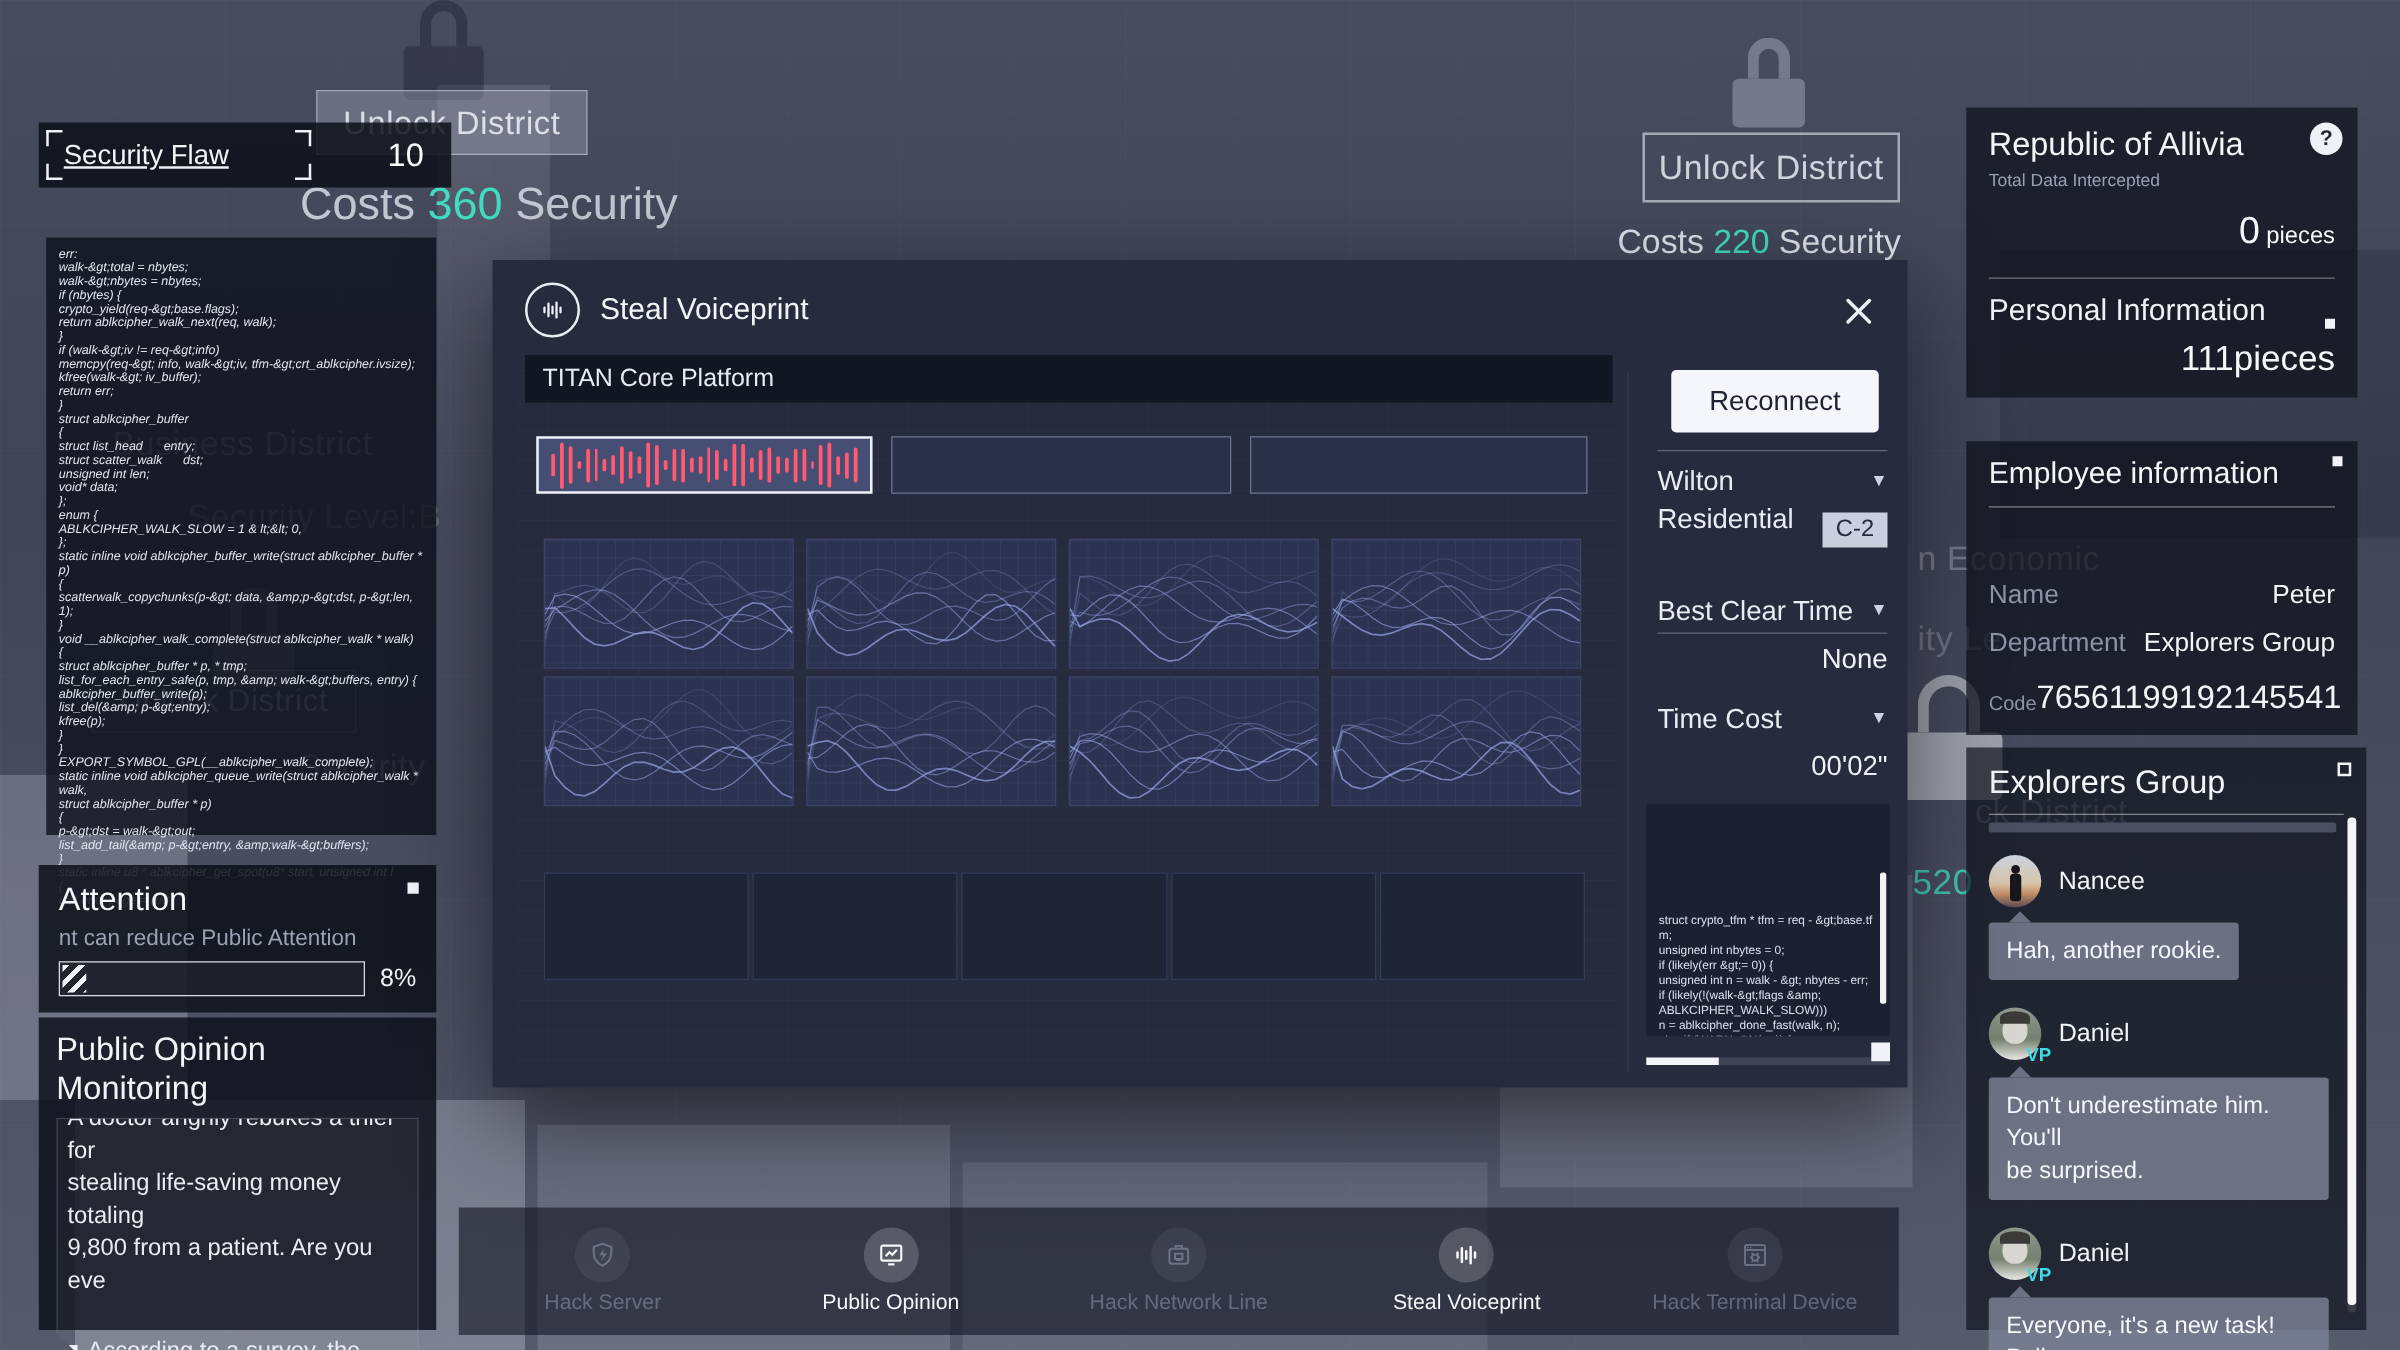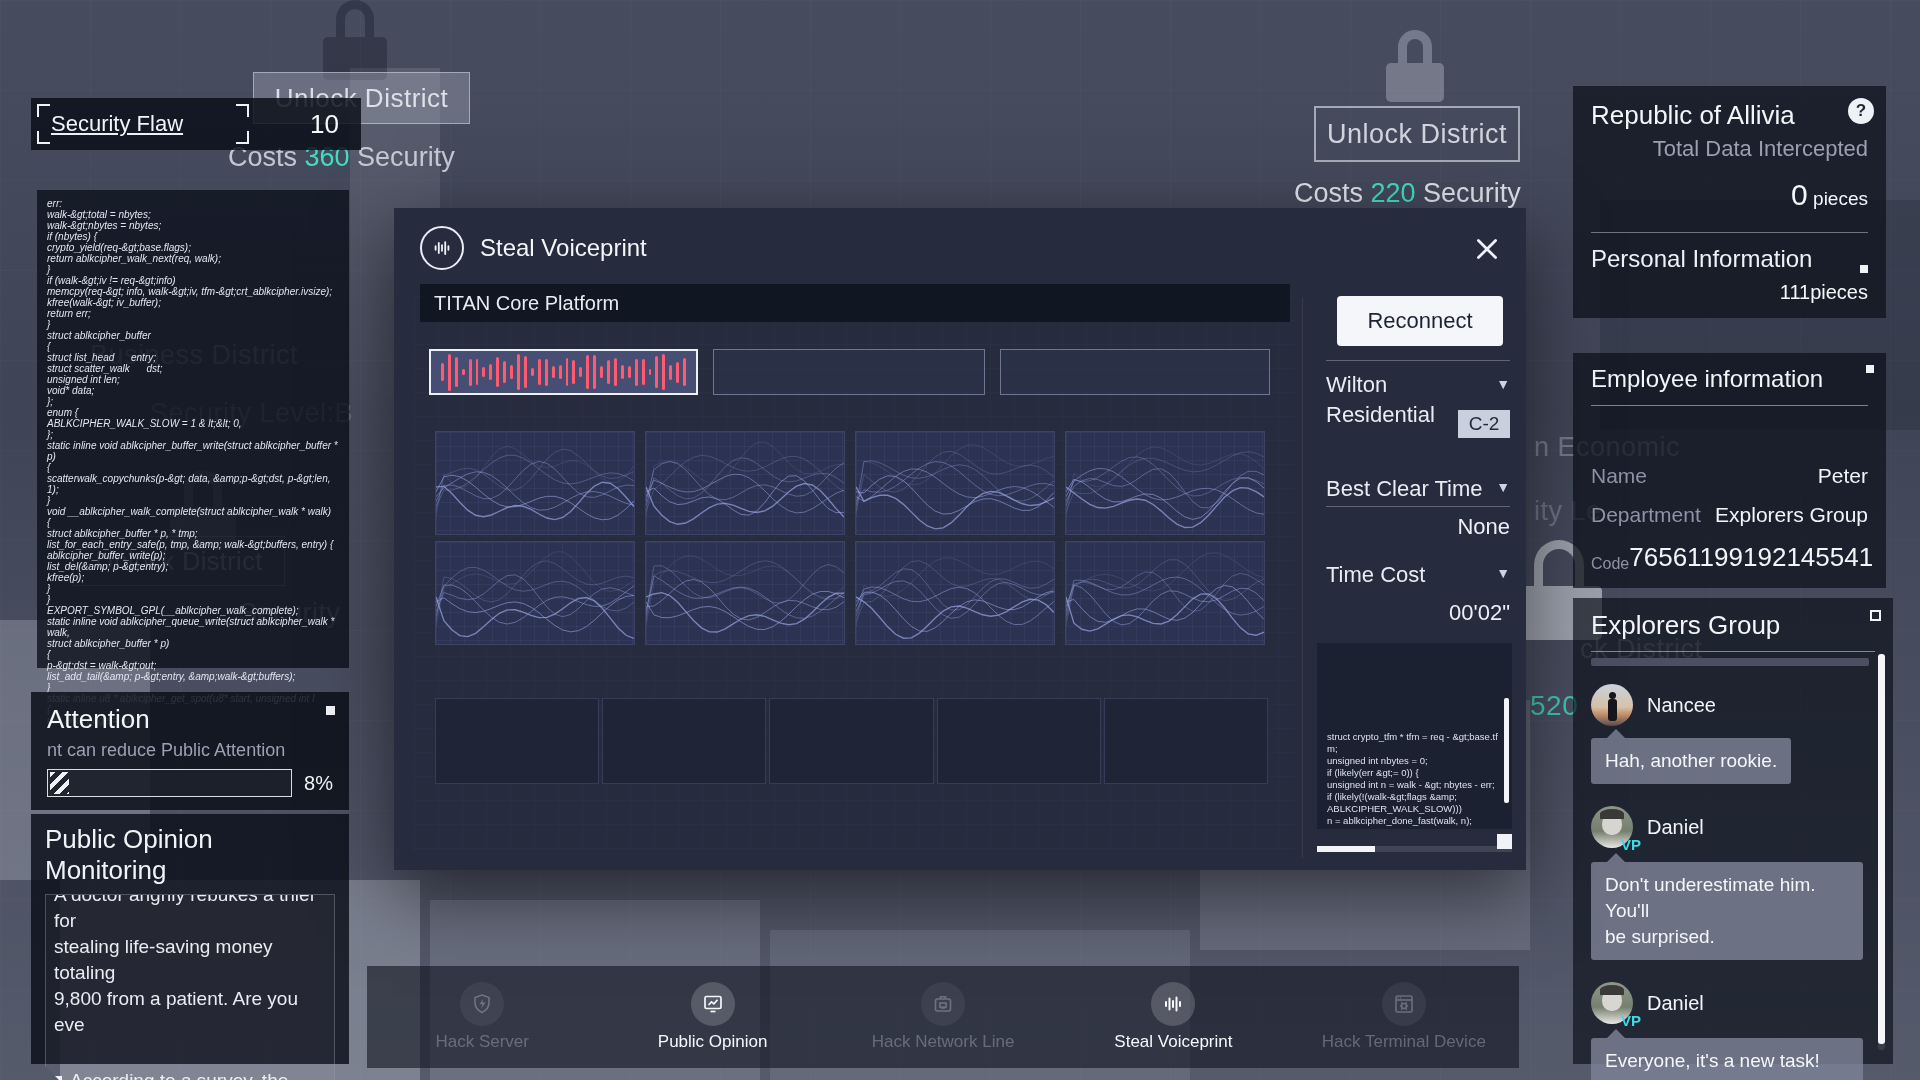--- a/index.html
+++ b/index.html
@@ -154,21 +154,21 @@
 
     <div class="ghost-text" style="left:90px;top:340px;color:rgba(230,234,244,.28);">Business District</div>
     <div class="ghost-text" style="left:150px;top:398px;color:rgba(230,234,244,.22);">Security Level:B</div>
     <div class="ghost-text" style="left:1534px;top:432px;color:rgba(235,239,247,.30);">n Economic</div>
     <div class="ghost-text" style="left:1534px;top:496px;color:rgba(235,239,247,.25);">ity Le</div>
     <div class="ghost-text" style="left:1530px;top:690px;color:#41dcc1;opacity:.85;font-size:28px;">520</div>
     <div class="ghost-text" style="left:1580px;top:634px;color:rgba(235,239,247,.30);">ck District</div>
     <div class="ghost-text" style="left:239px;top:598px;color:rgba(230,234,244,.35);">Security</div>
 
     <div class="ghost-btn" style="left:253px;top:72px;width:215px;height:50px;background:rgba(150,156,172,.45);border:1px solid rgba(222,227,238,.5);color:rgba(240,242,248,.85);">Unlock District</div>
-    <div class="abs" style="left:228px;top:142px;font-size:27px;color:rgba(222,226,236,.82);">
+    <div class="abs" style="left:240px;top:142px;font-size:36px;color:rgba(222,226,236,.82);">
       <span>Costs </span><span style="color:#41dcc1;">360</span><span> Security</span>
     </div>
 
     <div class="ghost-btn" style="left:73px;top:536px;width:210px;height:48px;border:1px solid rgba(255,255,255,.22);color:rgba(235,238,246,.4);font-size:25px;">Unlock District</div>
 
     <div class="ghost-btn" style="left:1314px;top:106px;width:202px;height:52px;border:2px solid rgba(230,235,244,.6);color:rgba(240,243,250,.82);font-size:27px;">Unlock District</div>
     <div class="abs" style="left:1294px;top:178px;font-size:27px;color:rgba(240,243,250,.9);">
       <span>Costs </span><span style="color:#41dcc1;">220</span><span> Security</span>
     </div>
   </div>
@@ -466,30 +466,30 @@
     </div>
     <div style="position:absolute;left:923px;top:638px;width:195px;height:6px;background:rgba(255,255,255,.12);">
       <div style="width:58px;height:6px;background:#f2f4f8;"></div>
     </div>
     <div style="position:absolute;left:1103px;top:626px;width:15px;height:15px;background:#f0f2f7;"></div>
   </div>
 
   <div class="panel" style="left:1573px;top:86px;width:313px;height:232px;padding:14px 18px;box-sizing:border-box;background:rgba(12,16,26,.72);">
     <div style="position:absolute;right:12px;top:12px;width:26px;height:26px;border-radius:50%;background:#eef1f6;color:#1f2533;font-size:17px;font-weight:bold;display:flex;align-items:center;justify-content:center;">?</div>
     <div style="font-size:26px;color:#f3f5f9;">Republic of Allivia</div>
-    <div style="font-size:22px;color:#99a0b2;margin-top:5px;text-align:right;">Total Data Intercepted</div>
+    <div style="font-size:14px;color:#99a0b2;margin-top:5px;">Total Data Intercepted</div>
     <div style="text-align:right;margin-top:16px;">
       <span style="font-size:30px;color:#f5f7fa;">0</span><span style="font-size:19px;color:#f5f7fa;"> pieces</span>
     </div>
     <div class="divider" style="margin-top:20px;"></div>
     <div class="row-between" style="margin-top:12px;">
       <span style="font-size:24px;color:#eef1f6;">Personal Information</span>
       <span class="sq" style="width:8px;height:8px;"></span>
     </div>
-    <div style="text-align:right;font-size:20px;color:#f5f7fa;margin-top:8px;">111pieces</div>
+    <div style="text-align:right;font-size:28px;color:#f5f7fa;margin-top:8px;">111pieces</div>
   </div>
 
   <div class="panel" style="left:1573px;top:353px;width:313px;height:235px;padding:12px 18px;box-sizing:border-box;background:rgba(12,16,26,.72);">
     <span class="sq" style="position:absolute;right:12px;top:12px;width:8px;height:8px;"></span>
     <div style="font-size:24px;color:#f3f5f9;">Employee information</div>
     <div class="divider" style="margin-top:12px;background:rgba(255,255,255,.45);"></div>
     <div class="row-between" style="margin-top:58px;">
       <span style="font-size:21px;color:#8d94a6;">Name</span>
       <span style="font-size:21px;color:#f2f4f8;">Peter</span>
     </div>

